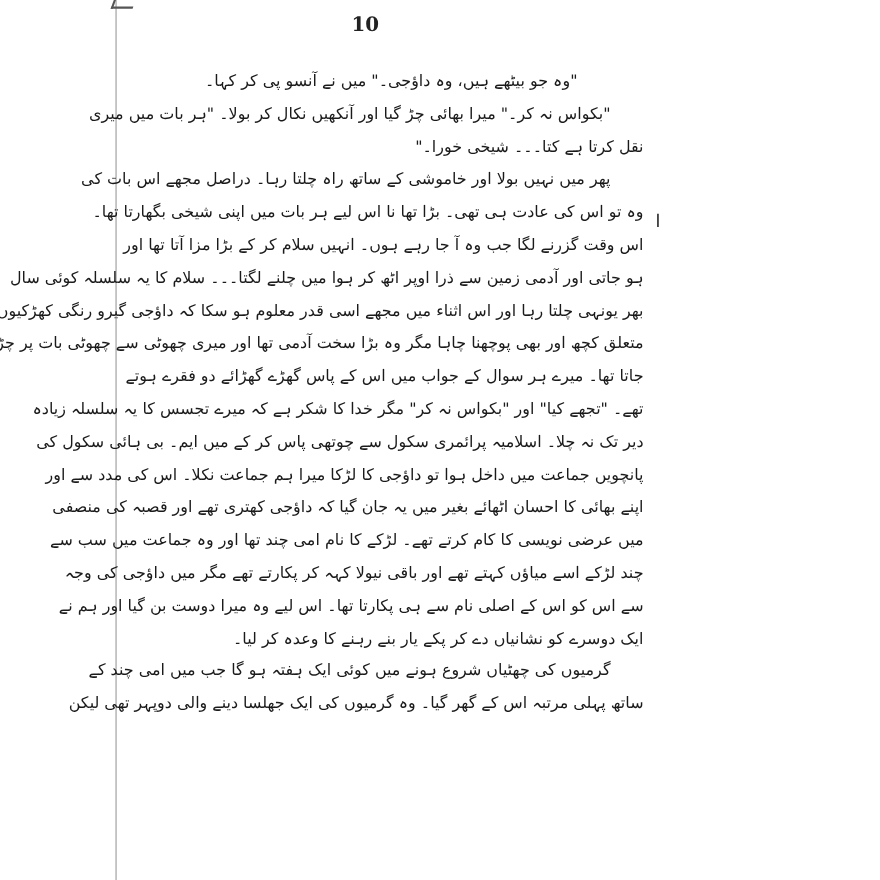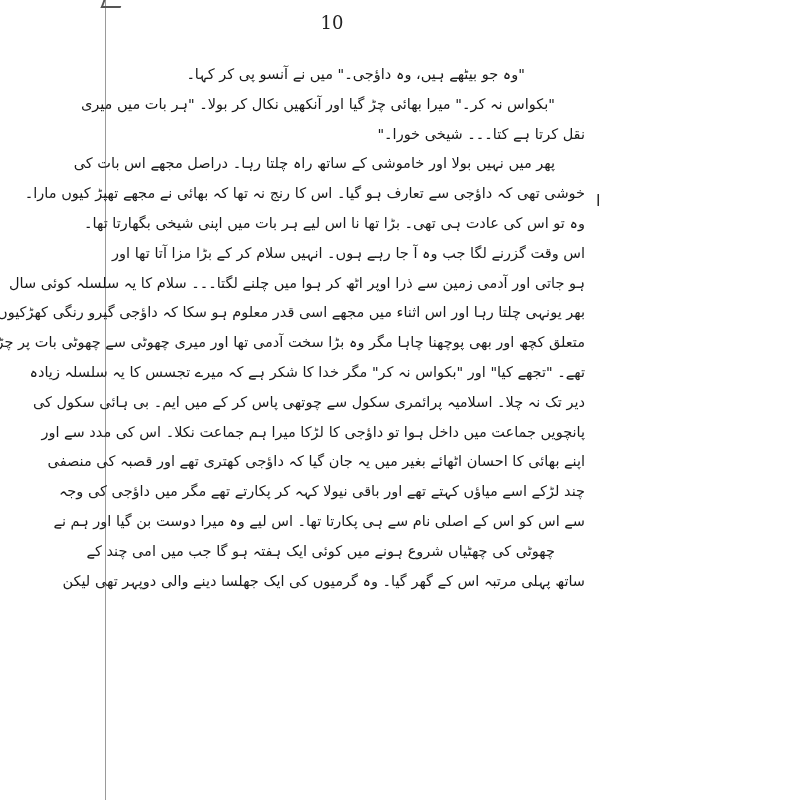--- a/index.html
+++ b/index.html
@@ -33,21 +33,21 @@
       border-left: 2px solid #555;
       transform: skewX(-20deg);
     }
     .page-number {
       position: absolute;
       top: 12px;
       left: 0;
       width: 664px;
       text-align: center;
       font-family: "DejaVu Serif", serif;
-      font-weight: normal;
+      font-weight: bold;
       font-size: 18px;
       color: #222;
     }
     .side-mark {
       position: absolute;
       left: 596px;
       top: 191px;
       font-size: 16px;
       color: #222;
       font-family: "DejaVu Sans", sans-serif;
@@ -87,27 +87,29 @@
 
 <div class="page-number">10</div>
 
 <div class="side-mark">ا</div>
 
 <div class="text-block" id="text-block">
     <span class="line indent-more short">"وہ جو بیٹھے ہیں، وہ داؤجی۔" میں نے آنسو پی کر کہا۔</span>
     <span class="line indent">"بکواس نہ کر۔" میرا بھائی چڑ گیا اور آنکھیں نکال کر بولا۔ "ہر بات میں میری</span>
     <span class="line short">نقل کرتا ہے کتا۔۔۔ شیخی خورا۔"</span>
     <span class="line indent">پھر میں نہیں بولا اور خاموشی کے ساتھ راہ چلتا رہا۔ دراصل مجھے اس بات کی</span>
-    <span class="line ">خوشی تھی کہ داؤجی سے تعارف ہو گیا۔ اس کا رنج نہ تھا کہ بھائی نے مجھے تھپڑ کیوں مارا۔</span>
     <span class="line short">وہ تو اس کی عادت ہی تھی۔ بڑا تھا نا اس لیے ہر بات میں اپنی شیخی بگھارتا تھا۔</span>
     <span class="line ">اس وقت گزرنے لگا جب وہ آ جا رہے ہوں۔ انہیں سلام کر کے بڑا مزا آتا تھا اور</span>
     <span class="line ">ہو جاتی اور آدمی زمین سے ذرا اوپر اٹھ کر ہوا میں چلنے لگتا۔۔۔ سلام کا یہ سلسلہ کوئی سال</span>
     <span class="line ">بھر یونہی چلتا رہا اور اس اثناء میں مجھے اسی قدر معلوم ہو سکا کہ داؤجی گیرو رنگی کھڑکیوں</span>
     <span class="line ">متعلق کچھ اور بھی پوچھنا چاہا مگر وہ بڑا سخت آدمی تھا اور میری چھوٹی سے چھوٹی بات پر چڑ</span>
+    <span class="line ">جاتا تھا۔ میرے ہر سوال کے جواب میں اس کے پاس گھڑے گھڑائے دو فقرے ہوتے</span>
     <span class="line ">تھے۔ "تجھے کیا" اور "بکواس نہ کر" مگر خدا کا شکر ہے کہ میرے تجسس کا یہ سلسلہ زیادہ</span>
     <span class="line ">دیر تک نہ چلا۔ اسلامیہ پرائمری سکول سے چوتھی پاس کر کے میں ایم۔ بی ہائی سکول کی</span>
     <span class="line ">پانچویں جماعت میں داخل ہوا تو داؤجی کا لڑکا میرا ہم جماعت نکلا۔ اس کی مدد سے اور</span>
     <span class="line ">اپنے بھائی کا احسان اٹھائے بغیر میں یہ جان گیا کہ داؤجی کھتری تھے اور قصبہ کی منصفی</span>
+    <span class="line ">میں عرضی نویسی کا کام کرتے تھے۔ لڑکے کا نام امی چند تھا اور وہ جماعت میں سب سے</span>
     <span class="line ">چند لڑکے اسے میاؤں کہتے تھے اور باقی نیولا کہہ کر پکارتے تھے مگر میں داؤجی کی وجہ</span>
     <span class="line ">سے اس کو اس کے اصلی نام سے ہی پکارتا تھا۔ اس لیے وہ میرا دوست بن گیا اور ہم نے</span>
-    <span class="line indent">چھوٹی کی چھٹیاں شروع ہونے میں کوئی ایک ہفتہ ہو گا جب میں امی چند کے</span>
+    <span class="line short">ایک دوسرے کو نشانیاں دے کر پکے یار بنے رہنے کا وعدہ کر لیا۔</span>
+    <span class="line indent">گرمیوں کی چھٹیاں شروع ہونے میں کوئی ایک ہفتہ ہو گا جب میں امی چند کے</span>
     <span class="line ">ساتھ پہلی مرتبہ اس کے گھر گیا۔ وہ گرمیوں کی ایک جھلسا دینے والی دوپہر تھی لیکن</span>
   </div>
 
 </body></html>

